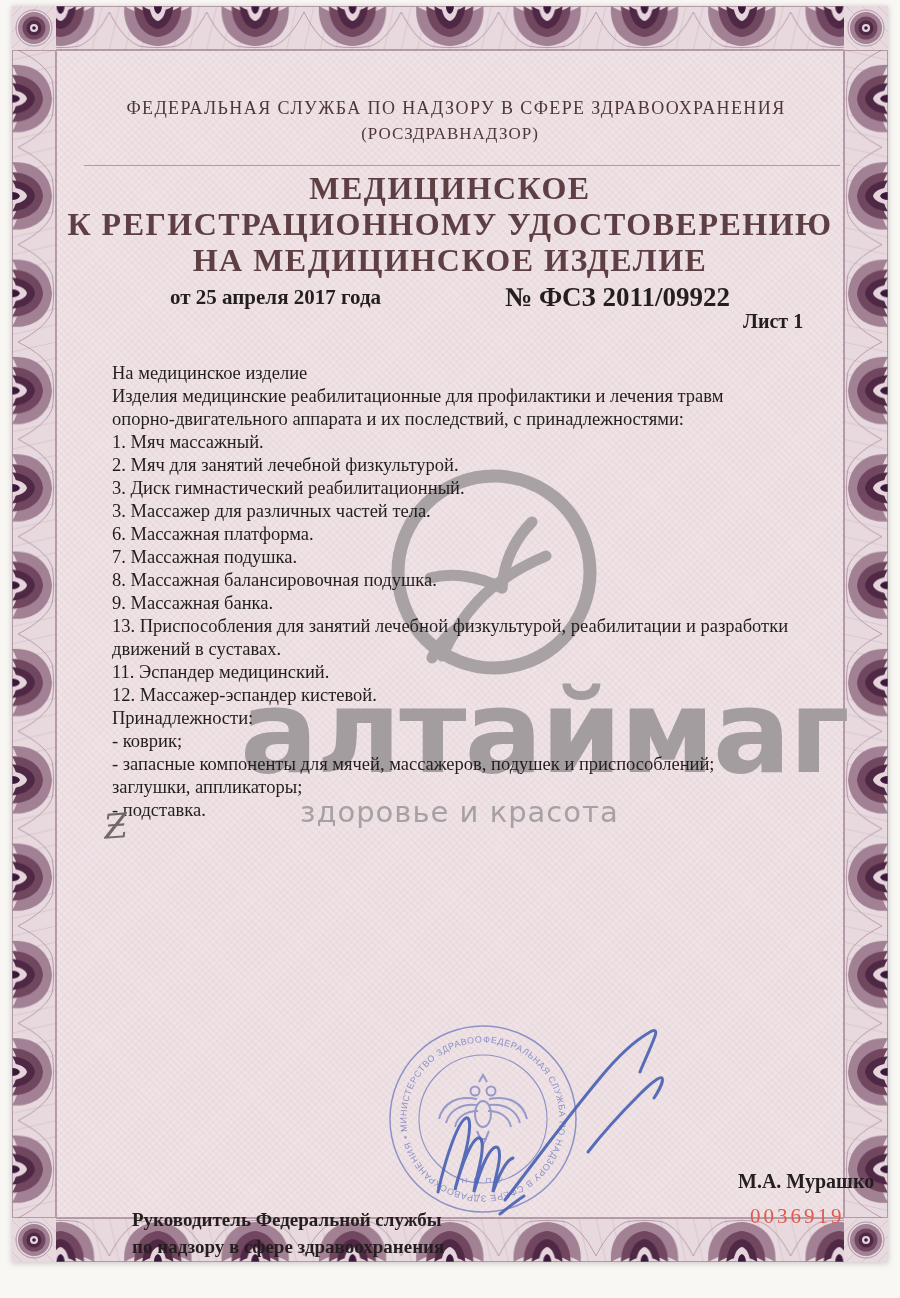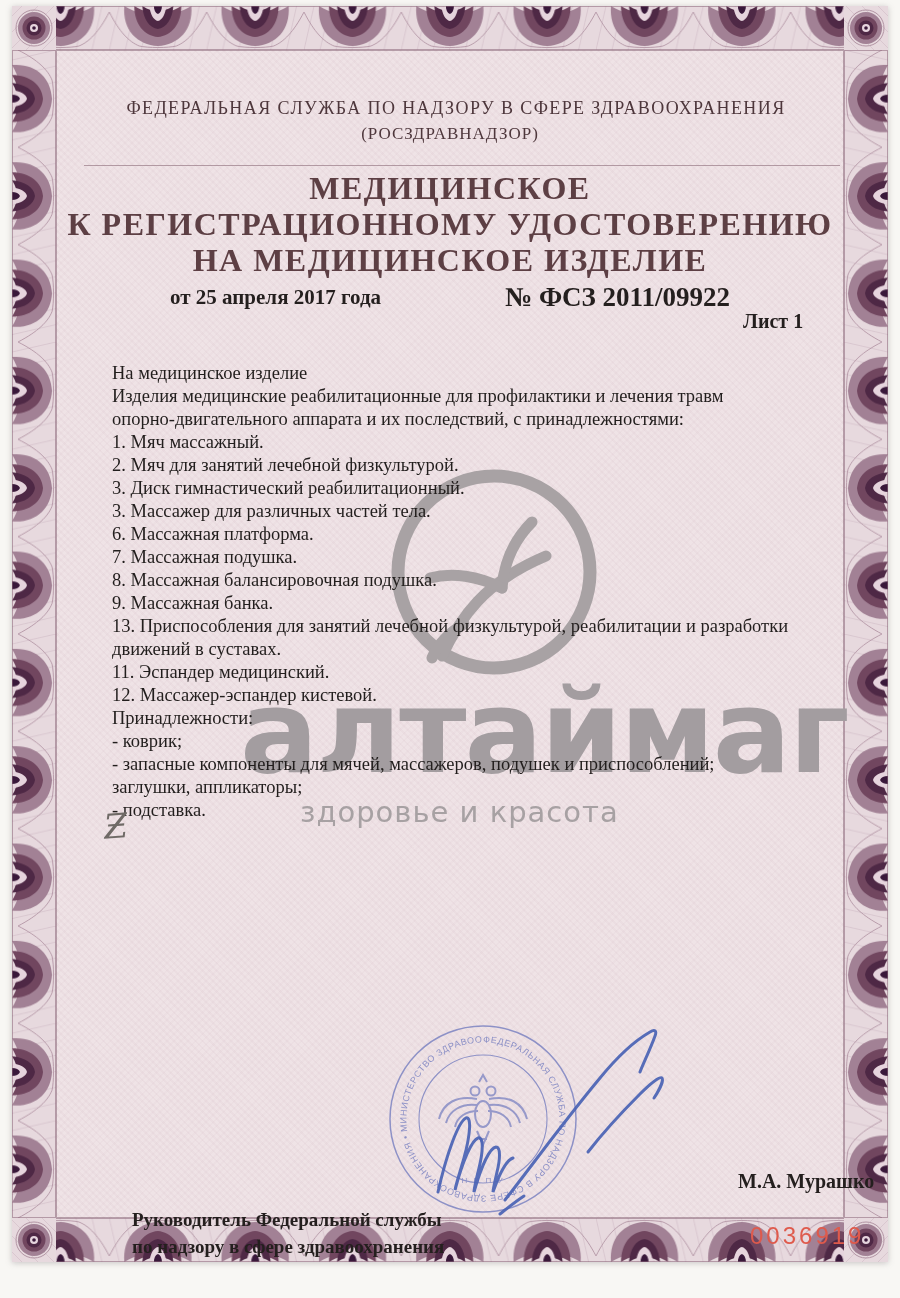--- a/index.html
+++ b/index.html
@@ -33,22 +33,22 @@
   .date{position:absolute;left:158px;top:279px;font-weight:bold;font-size:21px;color:#241f1e;}
   .regnum{position:absolute;left:493px;top:276px;font-weight:bold;font-size:27px;color:#241f1e;}
   .sheet{position:absolute;left:731px;top:304px;font-weight:bold;font-size:20px;color:#241f1e;}
   .bodytext{position:absolute;left:100px;top:356px;width:740px;font-size:18.5px;line-height:23px;color:#221e1d;}
   .bodytext div{white-space:nowrap;}
   .bodytext .b{font-weight:normal;}
   .zmark{position:absolute;left:92px;top:800px;font-size:34px;font-style:italic;color:#6f6a66;
          font-family:"DejaVu Serif",serif;transform:rotate(-4deg);}
   .sigtitle{position:absolute;left:96px;top:1200px;font-weight:bold;font-size:19px;line-height:27px;color:#241f1e;margin-left:24px;}
   .signame{position:absolute;left:678px;top:1164px;font-weight:bold;font-size:20px;color:#241f1e;margin-left:48px;}
-  .serial{position:absolute;left:738px;top:1198px;font-family:Liberation Sans, sans-serif;
-          font-size:24px;letter-spacing:3px;color:#df5a4c;margin-top:18px;}
+  .serial{position:absolute;left:738px;top:1198px;font-family:Liberation Serif, serif;
+          font-size:21px;letter-spacing:3px;color:#df5a4c;}
   
   .wm-brand{position:absolute;left:228px;top:668px;font-family:"DejaVu Sans",sans-serif;
             font-weight:bold;font-size:116px;letter-spacing:-2px;color:#a39da0;line-height:1;}
   .wm-tag{position:absolute;left:288px;top:792px;font-family:"DejaVu Sans",sans-serif;
           font-size:29px;letter-spacing:1px;color:#a7a1a3;line-height:1;}
   .wm-tree{position:absolute;left:364px;top:454px;}
   .stamp{position:absolute;left:371px;top:1013px;opacity:.85;}
   .sigoverlay{position:absolute;left:0;top:0;pointer-events:none;}
   .layer-wm{z-index:1;} .layer-txt{position:relative;z-index:2;} .layer-ink{z-index:3;}
 </style>

